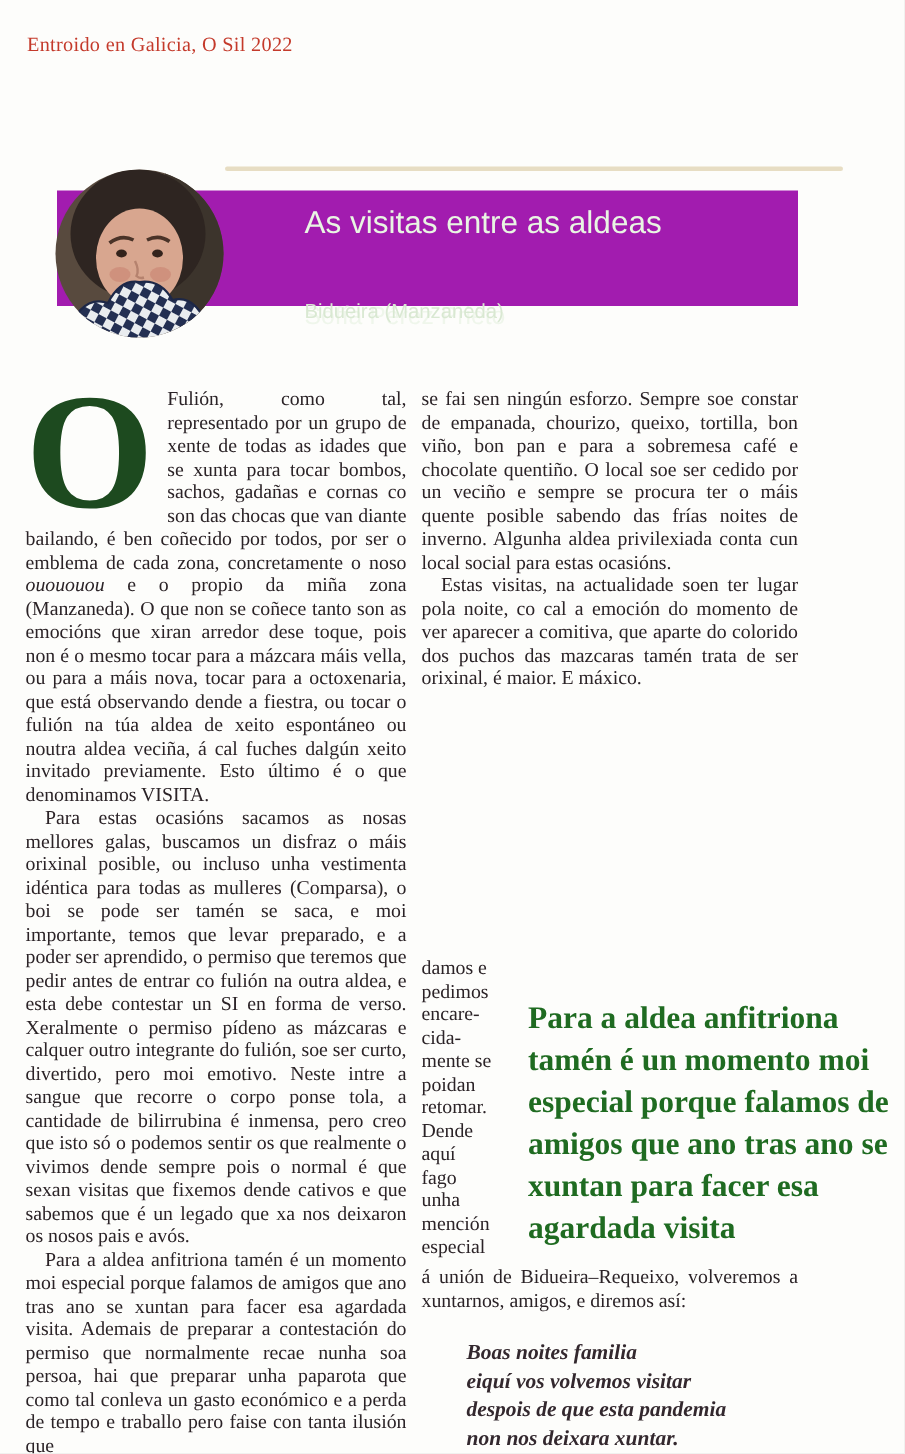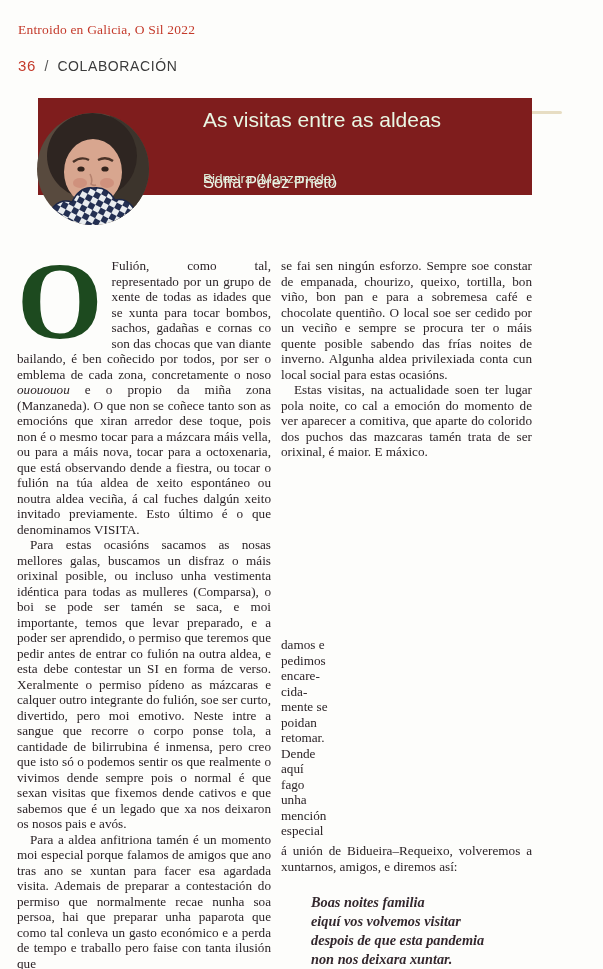--- a/index.html
+++ b/index.html
@@ -18,22 +18,22 @@
     position:absolute;left:18px;top:57px;
     font-family:"Liberation Sans", sans-serif;font-size:14px;color:#3b3b3b;
     letter-spacing:.6px;
   }
   .page-header .num{color:#c43a2b;font-size:15px;}
   .page-header .sep{margin:0 4px;color:#555;}
   
   .smear{position:absolute;left:150px;top:111px;width:412px;height:3px;
     background:#dccca4;opacity:.65;border-radius:2px;}
   .banner{
-    position:absolute;left:38px;top:98px;width:494px;height:97px;
-    background:#7f1d1d;
+    position:absolute;left:38px;top:127px;width:494px;height:77px;
+    background:#a21caf;
   }
   .banner-title{
     position:absolute;left:165px;top:10px;
     font-family:"Liberation Sans", sans-serif;font-size:21px;color:#e9f6e3;
   }
   .banner-author{
     position:absolute;left:165px;top:51px;
     font-family:"Liberation Sans", sans-serif;font-size:16.5px;color:#eff6eb;margin-top:24px;
   }
   .banner-place{
@@ -79,25 +79,20 @@
     font-size:14.3px;line-height:19px;color:#33282e;
   }
 </style>
 </head>
 <body>
 
 <div class="page">
 
   <div class="edition-tag">Entroido en Galicia, O Sil 2022</div>
 
-  <div class="page-header">
-    <span class="num">36</span>
-    <span class="sep">/</span>
-    <span>COLABORACIÓN</span>
-  </div>
 
   <div class="smear"></div>
 
   <div class="banner">
     <div class="banner-title">As visitas entre as aldeas</div>
     <div class="banner-author">Sofía Pérez Prieto</div>
     <div class="banner-place">Bidueira (Manzaneda)</div>
   </div>
 
   <div class="photo">
@@ -155,20 +150,26 @@
 poidan
 retomar.</div>
     <div class="grp">Dende
 aquí
 fago
 unha
 mención
 especial</div>
   </div>
 
+  <div class="pullquote lines">Para a aldea anfitriona
+tamén é un momento moi
+especial porque falamos de
+amigos que ano tras ano se
+xuntan para facer esa
+agardada visita</div>
 
   <div class="cont bodytext">á unión de Bidueira–Requeixo, volveremos a xuntarnos, amigos, e diremos así:</div>
 
   <div class="verse lines">Boas noites familia
 eiquí vos volvemos visitar
 despois de que esta pandemia
 non nos deixara xuntar.</div>
 
 </div>
 

